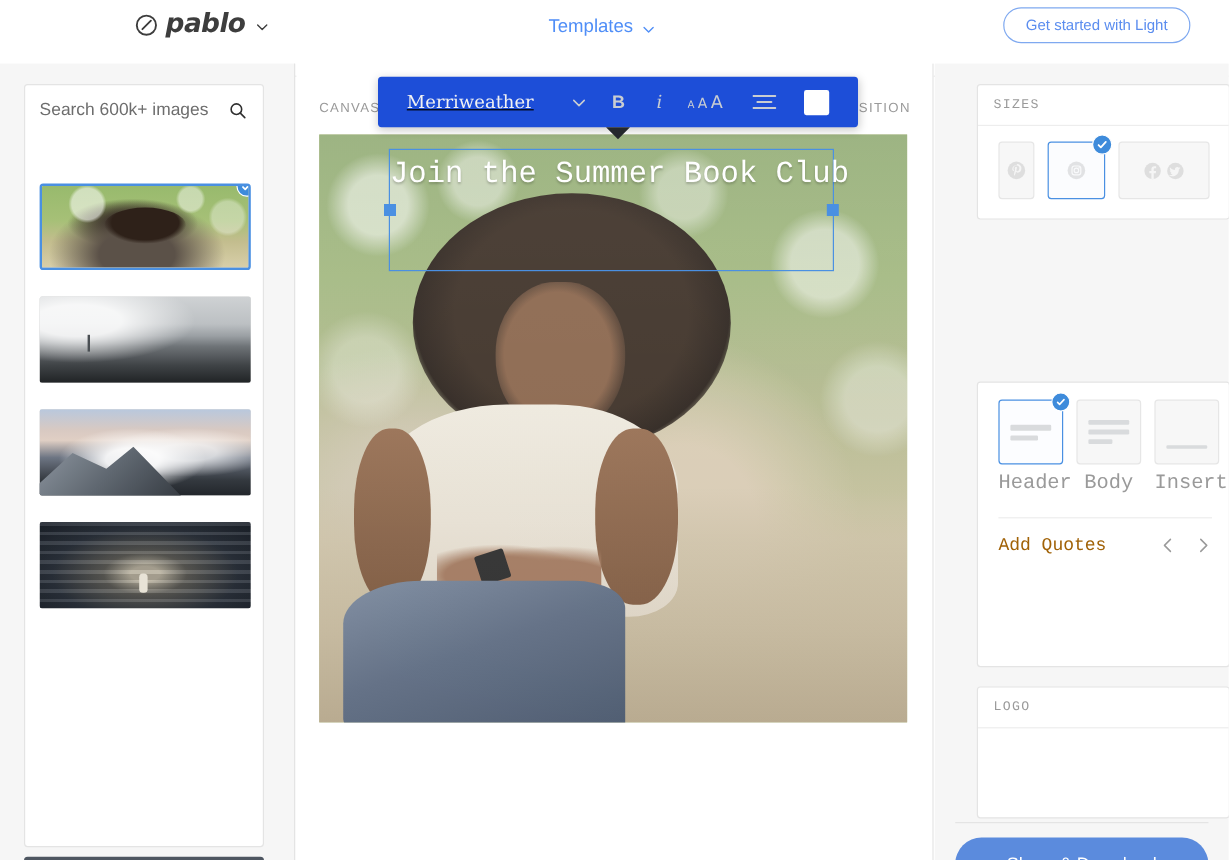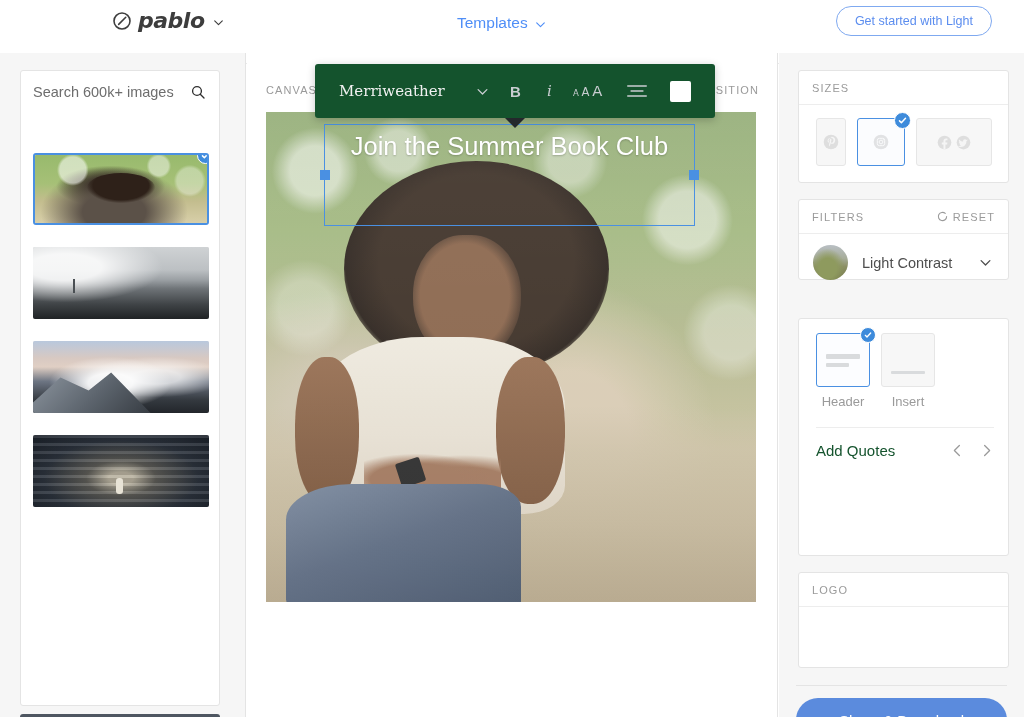--- a/index.html
+++ b/index.html
@@ -234,38 +234,39 @@
   }
 
   
   .text-box {
     position:absolute; left:324px; top:124px; width:371px; height:102px;
     border:1px solid #4a90e2; cursor:move;
   }
   .headline {
     position:absolute; left:0; top:0; width:100%;
     text-align:center; color:#ffffff;
-    font-family:Liberation Sans, sans-serif;
+    font-family:Liberation Mono, monospace;
     font-size:25.5px; line-height:1.2; padding-top:6px;
     text-shadow:0 1px 2px rgba(0,0,0,.22);
     white-space:nowrap;
   }
   .handle {
     position:absolute; width:10px; height:10px; background:#4a90e2;
     top:45px; cursor:ew-resize;
   }
   .handle.left  { left:-5px; }
   .handle.right { right:-5px; }
 
   
   .text-toolbar {
-    position:absolute; left:315px; top:64px; width:400px; height:54px;
-    background:#14532d; border-radius:3px;
+    position:absolute; left:315px; top:64px; width:400px; height:42px;
+    background:#1d4ed8; border-radius:3px;
     display:flex; align-items:center; z-index:20;
     box-shadow:0 2px 8px rgba(0,0,0,.22);
+    text-decoration:underline;
   }
   .text-toolbar .pointer {
     position:absolute; left:50%; bottom:-10px; margin-left:-10px;
     width:0; height:0; border-left:10px solid transparent;
     border-right:10px solid transparent; border-top:10px solid #24282c;
   }
   .tb-font {
     margin-left:24px; color:#f2f2f2; font-size:15px;
     font-family:"DejaVu Serif","Liberation Serif",serif; cursor:pointer;
   }
@@ -278,34 +279,34 @@
   .tb-ital  { left:232px; font-size:15px; font-style:italic;
               font-family:"DejaVu Serif","Liberation Serif",serif; color:#c9cdd1;}
   .tb-size  { left:258px; width:34px; height:20px; }
   .tb-align { left:312px; width:20px; height:16px; }
   .tb-color {
     left:355px; width:21px; height:21px; background:#ffffff; border-radius:2px;
   }
 
   
   .rcard {
-    position:absolute; left:19px; width:211px;
-    background:#fff; border:1px solid #e4e4e4; border-radius:3px;
+    position:absolute; left:35px; width:211px;
+    background:#fff; border:1px solid #e4e4e4; border-radius:3px;font-family:Liberation Mono, monospace;
   }
   .rcard-head {
     height:34px; display:flex; align-items:center; justify-content:space-between;
     padding:0 13px; border-bottom:1px solid #ededed;
   }
   .reset { display:flex; align-items:center; gap:5px; cursor:pointer; }
   .reset-icon { width:11px; height:11px; }
 
   #card-sizes  { top:17px;  height:113px; }
   #card-filters{ top:146px; height:81px; }
   #card-text   { top:265px; height:238px; }
-  #card-logo   { top:519px; height:96px; }
+  #card-logo   { top:519px; height:110px; }
 
   .size-row {
     display:flex; align-items:center; gap:11px; padding:13px 0 0 17px;
   }
   .size-opt {
     position:relative; border:1px solid #e6e6e6; border-radius:3px;
     background:#f7f7f7; display:flex; align-items:center; justify-content:center;
     cursor:pointer;
   }
   .size-opt.portrait  { width:30px; height:48px; }
@@ -342,27 +343,27 @@
     padding:0 9px;
   }
   .text-opt.selected .text-thumb { border:1px solid #4a90e2; background:#fcfdff; }
   .text-thumb .check {
     position:absolute; top:-7px; right:-7px; width:16px; height:16px;
     border-radius:50%; background:#3e8bdb; border:1.5px solid #fff;
     display:flex; align-items:center; justify-content:center;
   }
   .text-thumb .check svg { width:8px; height:8px; }
   .bar { height:4px; background:#d9dbdd; border-radius:1px; }
-  .text-caption { text-align:center; font-size:13px; color:#9a9a9a; margin-top:7px; }
+  .text-caption { text-align:center; font-size:17px; color:#9a9a9a; margin-top:7px; }
 
   .quotes-row {
     display:flex; align-items:center; justify-content:space-between;
     margin:18px 14px 0 17px; padding-top:14px; border-top:1px solid #ededed;
   }
-  .quotes-label { font-size:15px; color:#14532d; }
+  .quotes-label { font-size:15px; color:#a16207; }
   .quotes-nav { display:flex; gap:14px; }
   .qnav { width:15px; height:15px; cursor:pointer; }
 
   .logo-body {
     height:68px; display:flex; align-items:center; justify-content:center;
     cursor:pointer;
   }
   .logo-text { font-size:15px; color:#4d4d4d; }
 
   .share-btn {
@@ -540,56 +541,46 @@
           </svg>
           <svg class="sz-glyph pair" viewBox="0 0 24 24">
             <circle cx="12" cy="12" r="11" fill="#8a8a8a"></circle>
             <path d="M19 8.3c-.5.2-1.1.4-1.7.5.6-.4 1.1-1 1.3-1.7-.6.3-1.2.6-1.9.7-.6-.6-1.4-1-2.3-1-1.7 0-3.1 1.4-3.1 3.1 0 .2 0 .5.1.7-2.6-.1-4.9-1.4-6.4-3.3-.3.5-.4 1-.4 1.6 0 1.1.6 2 1.4 2.6-.5 0-1-.2-1.4-.4 0 1.5 1.1 2.8 2.5 3.1-.3.1-.6.1-.8.1-.2 0-.4 0-.6-.1.4 1.2 1.5 2.1 2.9 2.2-1.1.8-2.4 1.3-3.8 1.3H3c1.4.9 3 1.4 4.8 1.4 5.7 0 8.8-4.7 8.8-8.8v-.4c.6-.4 1.1-1 1.4-1.6z" fill="#f2f2f2"></path>
           </svg>
         </div>
 
       </div>
     </div>
 
-    <div class="rcard" id="card-filters">
-      <div class="rcard-head">
-        <span class="lbl-caps">FILTERS</span>
-        <div class="reset">
-          <svg class="reset-icon" viewBox="0 0 24 24">
-            <path d="M21 12a9 9 0 1 1-3-6.7" fill="none" stroke="#9a9a9a" stroke-width="2.4" stroke-linecap="round"></path>
-          </svg>
-          <span class="lbl-caps">RESET</span>
-        </div>
-      </div>
-      <div class="filter-row">
-        <div class="filter-thumb"></div>
-        <span class="filter-name">Light Contrast</span>
-        <svg class="chev-down-sm" viewBox="0 0 24 24">
-          <polyline points="5,9 12,16 19,9" fill="none" stroke="#4d4d4d" stroke-width="2.1" stroke-linecap="round" stroke-linejoin="round"></polyline>
-        </svg>
-      </div>
-    </div>
 
     <div class="rcard" id="card-text">
 
       <div class="text-row">
 
         <div class="text-opt selected">
           <div class="text-thumb">
             <div class="bar" style="width:100%;height:5px;"></div>
             <div class="bar" style="width:68%;"></div>
             <div class="check">
               <svg viewBox="0 0 24 24">
                   <polyline points="4,13 9,18 20,6" fill="none" stroke="#fff" stroke-width="4" stroke-linecap="round" stroke-linejoin="round"></polyline>
                 </svg>
             </div>
           </div>
           <div class="text-caption">Header</div>
         </div>
 
+        <div class="text-opt">
+          <div class="text-thumb">
+            <div class="bar" style="width:100%;"></div>
+            <div class="bar" style="width:100%;"></div>
+            <div class="bar" style="width:58%;"></div>
+          </div>
+          <div class="text-caption">Body</div>
+        </div>
 
         <div class="text-opt">
           <div class="text-thumb" style="justify-content:flex-end;padding-bottom:12px;">
             <div class="bar" style="width:100%;height:3px;"></div>
           </div>
           <div class="text-caption">Insert</div>
         </div>
 
       </div>
 

